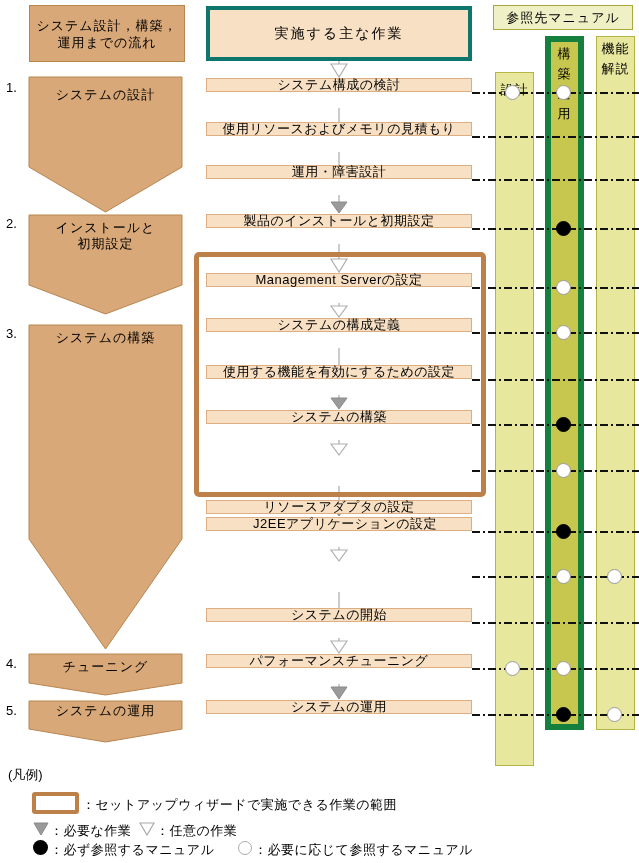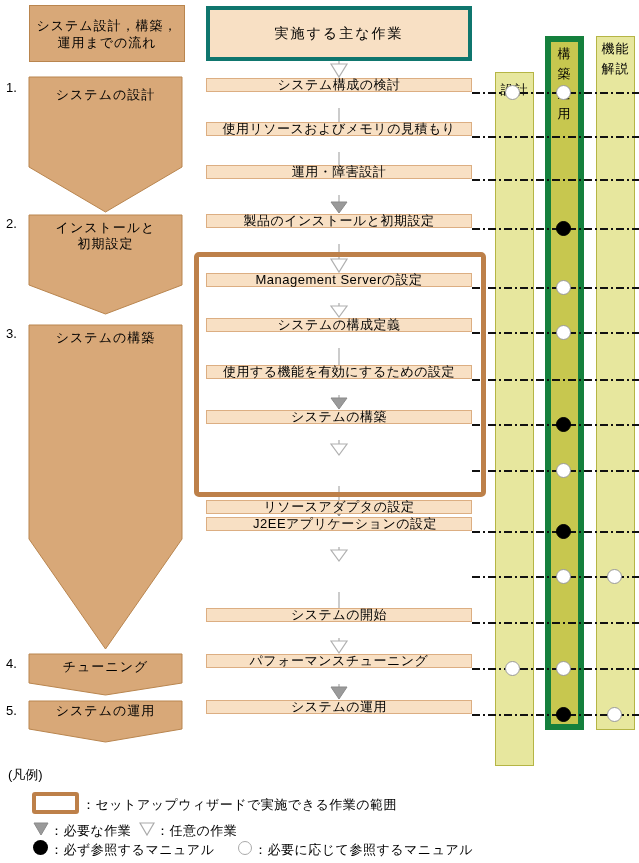--- a/index.html
+++ b/index.html
@@ -150,20 +150,21 @@
       <line x1="472" y1="669" x2="639" y2="669"></line>
       <line x1="472" y1="715" x2="639" y2="715"></line>
     </g>
   </svg>
 
   <div class="abs wizard-rect"></div>
 
   <div class="abs left-header pre">システム設計，構築，
 運用までの流れ</div>
   <div class="abs mid-header">実施する主な作業</div>
+  <div class="abs ref-header">参照先マニュアル</div>
 
   <div class="stepnum" style="top:80px;">1.</div>
   <div class="stepnum" style="top:216px;">2.</div>
   <div class="stepnum" style="top:326px;">3.</div>
   <div class="stepnum" style="top:656px;">4.</div>
   <div class="stepnum" style="top:703px;">5.</div>
 
   <div class="steplabel" style="top:87px;">システムの設計</div>
   <div class="steplabel pre" style="top:220px;">インストールと
 初期設定</div>

